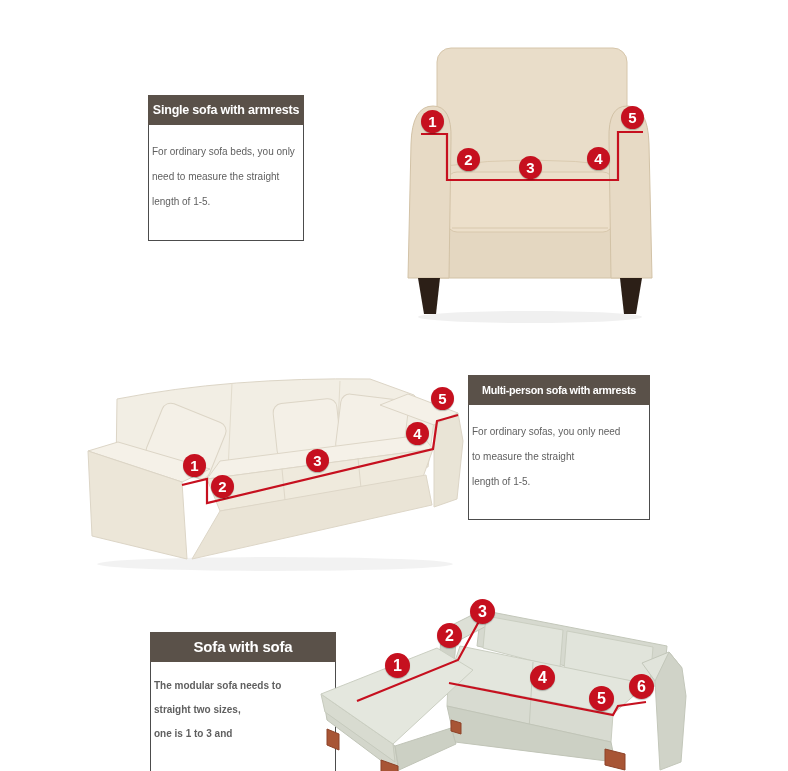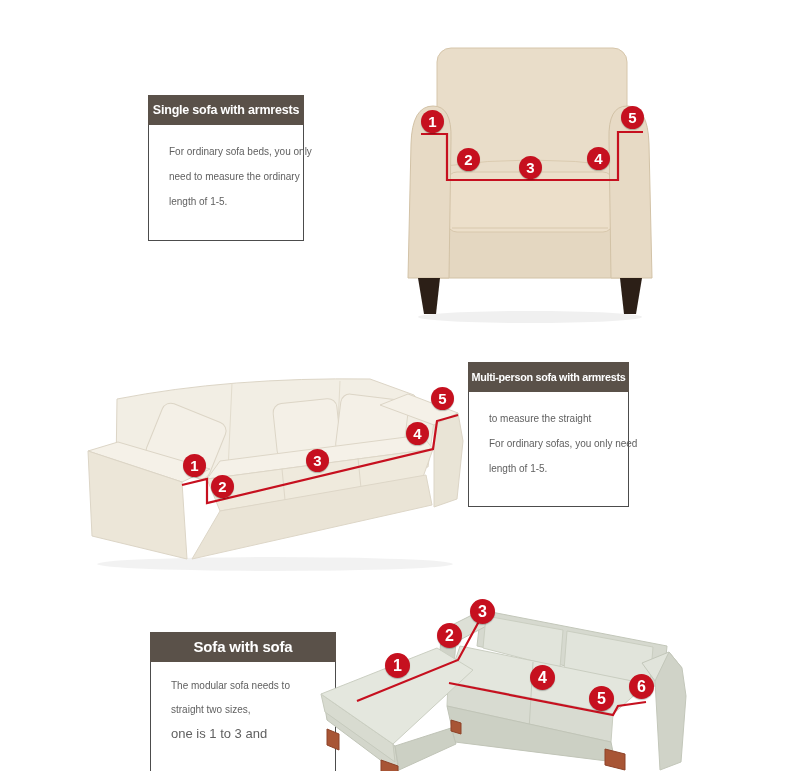--- a/index.html
+++ b/index.html
@@ -15,26 +15,26 @@
   }
   .panel{position:absolute;background:#fff;}
   .panel-header{
     background:var(--header-bg);color:#fff;font-weight:bold;
     text-align:center;height:30px;line-height:30px;letter-spacing:-0.2px;
     white-space:nowrap;overflow:hidden;
   }
   .panel-body{
     border:1px solid var(--panel-border);border-top:none;
     background:#fff;height:calc(100% - 31px);
-    padding:14px 8px 0 20px;box-sizing:border-box;
+    padding:14px 8px 0 3px;box-sizing:border-box;
     color:var(--body-text);
   }
   .pline{font-size:10px;line-height:25px;white-space:nowrap;}
-  .panel-modular .pline{line-height:24px;}
-  .pline.lg{font-size:13px;}
+  .panel-modular .pline{line-height:24px;font-weight:bold;}
+  .pline.lg{font-size:10px;}
   .hdr-single{font-size:12.5px;}
   .hdr-multi{font-size:10.8px;letter-spacing:-0.3px;}
   .hdr-modular{font-size:15px;}
   .photo{position:absolute;}
   .overlay{position:absolute;pointer-events:none;}
   .mline{fill:none;stroke:var(--accent-red);stroke-width:2.2;stroke-linejoin:miter;}
   .marker{
     position:absolute;width:23px;height:23px;border-radius:50%;
     background:var(--accent-red);color:#fff;font-weight:bold;font-size:15px;
     display:flex;align-items:center;justify-content:center;
@@ -44,21 +44,21 @@
 </style>
 </head>
 <body>
 
 <div class="page">
 
   <div class="panel panel-single" style="left:148px;top:51px;width:156px;height:147px">
     <div class="panel-header hdr-single">Single sofa with armrests</div>
     <div class="panel-body">
       <div class="pline">For ordinary sofa beds, you only</div>
-      <div class="pline">need to measure the ordinary</div>
+      <div class="pline">need to measure the straight</div>
       <div class="pline">length of 1-5.</div>
     </div>
   </div>
 
   <svg class="photo" style="left:400px;top:0px" width="260" height="285" viewBox="0 0 260 285">
     <ellipse cx="130" cy="273" rx="112" ry="6" fill="#000" opacity="0.06"></ellipse>
     <rect x="37" y="4" width="190" height="152" rx="14" fill="#e9ddc9" stroke="#d6c6ab" stroke-width="1"></rect>
     <path d="M 45,122 Q 130,110 220,122" stroke="#dbcbb0" fill="none"></path>
     <rect x="14" y="150" width="232" height="84" rx="6" fill="#e4d7c1" stroke="#d2c2a6"></rect>
     <rect x="47" y="128" width="166" height="60" rx="10" fill="#ecdfca" stroke="#d8c8ad"></rect>
@@ -97,25 +97,25 @@
     <path d="M 288,89 L 291,119" stroke="#ded7c8" fill="none"></path>
     <polygon points="150,142 356,106 362,136 122,190" fill="#eae4d6" stroke="#ddd6c7"></polygon>
     <polygon points="18,82 48,73 140,100 112,113" fill="#f5f1e8" stroke="#dcd5c6"></polygon>
     <polygon points="18,82 112,113 117,190 22,167" fill="#ece6d8" stroke="#dcd5c6"></polygon>
   </svg>
 
   <svg class="overlay" style="left:70px;top:325px" width="395" height="205" viewBox="0 0 395 205">
     <polyline class="mline" points="112,116 137,110 137,134 363,80 367,52 388,46"></polyline>
   </svg>
 
-  <div class="panel panel-multi" style="left:468px;top:318px;width:161px;height:146px">
+  <div class="panel panel-multi" style="left:468px;top:331px;width:182px;height:146px">
     <div class="panel-header hdr-multi">Multi-person sofa with armrests</div>
     <div class="panel-body">
+      <div class="pline">For ordinary sofas, you only need</div>
       <div class="pline">to measure the straight</div>
-      <div class="pline">For ordinary sofas, you only need</div>
       <div class="pline">length of 1-5.</div>
     </div>
   </div>
 
   <div class="marker" style="left:183px;top:410px">1</div>
   <div class="marker" style="left:211px;top:431px">2</div>
   <div class="marker" style="left:306px;top:405px">3</div>
   <div class="marker" style="left:406px;top:378px">4</div>
   <div class="marker" style="left:431px;top:343px">5</div>
 

